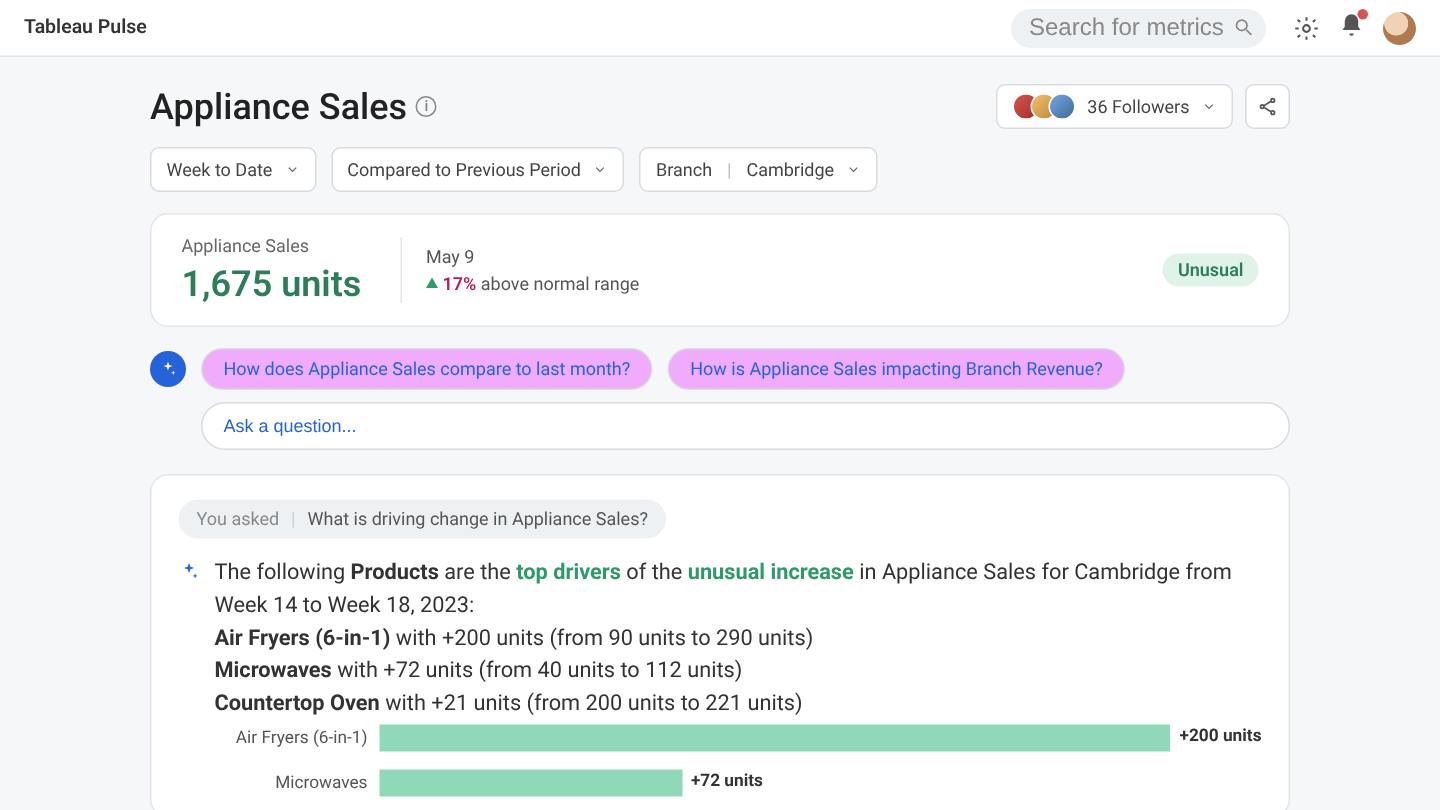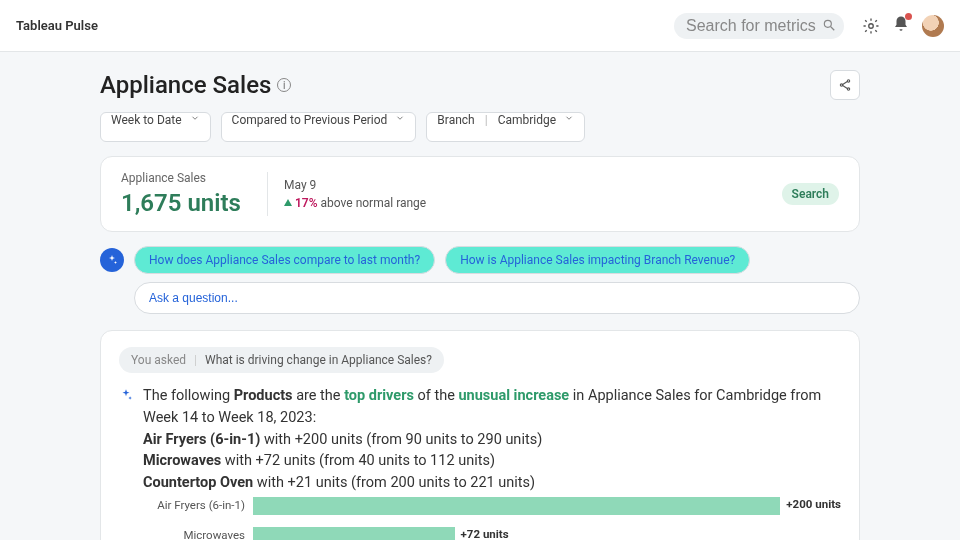--- a/index.html
+++ b/index.html
@@ -7,21 +7,21 @@
     font-family: -apple-system, BlinkMacSystemFont, "Segoe UI", Roboto, Helvetica, Arial, sans-serif;
     background: #f5f7f9;
     color: #333;
     font-size: 13px;
     width: 960px;
     height: 540px;
     overflow: hidden;
   }
   
   .topbar {
-    height: 52px;
+    height: 38px;
     background: #fff;
     border-bottom: 1px solid #e3e6e8;
     display: flex;
     align-items: center;
     padding: 0 16px;
   }
   .brand { font-weight: 600; font-size: 13px; color: #333; }
   .topbar-spacer { flex: 1; }
   .search-wrap {
     position: relative;
@@ -90,21 +90,21 @@
   .share-btn {
     width: 30px; height: 30px; background: #fff; border: 1px solid #d8dce0;
     border-radius: 6px; margin-left: 8px; display: flex; align-items: center; justify-content: center;
     cursor: pointer;
   }
   .share-btn svg { width: 14px; height: 14px; stroke: #555; fill: none; stroke-width: 2; }
   
   .filters-row { display: flex; gap: 10px; margin-bottom: 14px; }
   .chip {
     background: #fff; border: 1px solid #d8dce0; border-radius: 6px;
-    height: 30px; padding: 0 10px; display: flex; gap: 8px;
+    height: 30px; padding: 0 10px; display: flex; align-items: center; gap: 8px;
     font-size: 12px; color: #444; cursor: pointer;
   }
   .chip .divider { color: #bbb; margin: 0 2px; }
   
   .metric-card {
     background: #fff; border: 1px solid #e3e6e8; border-radius: 12px;
     padding: 14px 20px; margin-bottom: 14px;
     display: flex; align-items: center;
   }
   .metric-left { min-width: 130px; }
@@ -125,21 +125,21 @@
     font-size: 12px; padding: 4px 10px; border-radius: 12px;
   }
   
   .questions-row { display: flex; align-items: center; gap: 10px; margin-bottom: 8px; }
   .sparkle-circle {
     width: 24px; height: 24px; border-radius: 50%; background: #2563d9;
     display: flex; align-items: center; justify-content: center; flex-shrink: 0;
   }
   .sparkle-circle svg { width: 12px; height: 12px; fill: #fff; }
   .suggestion-pill {
-    background: #5eead4; border: 1px solid #d8dce0; border-radius: 18px;
+    background: #f0abfc; border: 1px solid #d8dce0; border-radius: 18px;
     padding: 6px 14px; font-size: 12px; color: #2563d9; cursor: pointer;
     white-space: nowrap;
   }
   .ask-row { margin-left: 34px; margin-bottom: 16px; }
   .ask-input {
     width: 100%; height: 32px; border: 1px solid #d8dce0; border-radius: 18px;
     padding: 0 14px; font-size: 12px; color: #2563d9; background: #fff;
   }
   .ask-input::placeholder { color: #2563d9; }
   
@@ -199,20 +199,31 @@
 </div>
 
 <div class="page">
 
   <div class="title-row">
     <div class="title">
       <span>Appliance Sales</span>
       <span class="info-icon">i</span>
     </div>
     <div class="title-spacer"></div>
+    <div class="followers-btn">
+      <div class="avatars-stack">
+        <div class="mini a"></div>
+        <div class="mini b"></div>
+        <div class="mini c"></div>
+      </div>
+      <span>36 Followers</span>
+      <svg class="chev" viewBox="0 0 24 24">
+          <polyline points="6 9 12 15 18 9"></polyline>
+        </svg>
+    </div>
     <div class="share-btn">
       <svg viewBox="0 0 24 24">
           <circle cx="18" cy="5" r="2"></circle>
           <circle cx="6" cy="12" r="2"></circle>
           <circle cx="18" cy="19" r="2"></circle>
           <line x1="8" y1="11" x2="16" y2="6"></line>
           <line x1="8" y1="13" x2="16" y2="18"></line>
         </svg>
     </div>
   </div>
@@ -246,21 +257,21 @@
       <div class="metric-value">1,675 units</div>
     </div>
     <div class="metric-divider"></div>
     <div class="metric-mid">
       <div class="metric-date">May 9</div>
       <div>
         <span class="triangle-up"></span><span class="delta">17%</span><span> above normal range</span>
       </div>
     </div>
     <div class="metric-spacer"></div>
-    <div class="badge-unusual">Search</div>
+    <div class="badge-unusual">Unusual</div>
   </div>
 
   <div class="questions-row">
     <div class="sparkle-circle">
       <svg viewBox="0 0 24 24">
           <path d="M12 2l1.5 4.5L18 8l-4.5 1.5L12 14l-1.5-4.5L6 8l4.5-1.5L12 2zM19 14l.8 2.2L22 17l-2.2.8L19 20l-.8-2.2L16 17l2.2-.8L19 14z"></path>
         </svg>
     </div>
     <div class="suggestion-pill">How does Appliance Sales compare to last month?</div>
     <div class="suggestion-pill">How is Appliance Sales impacting Branch Revenue?</div>

